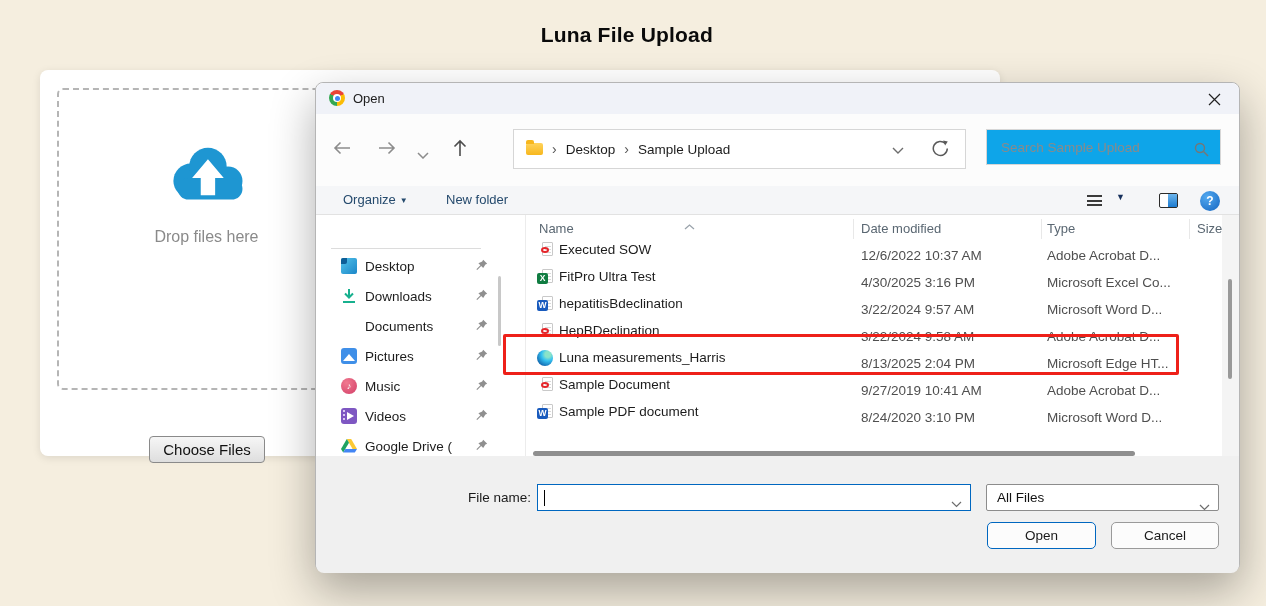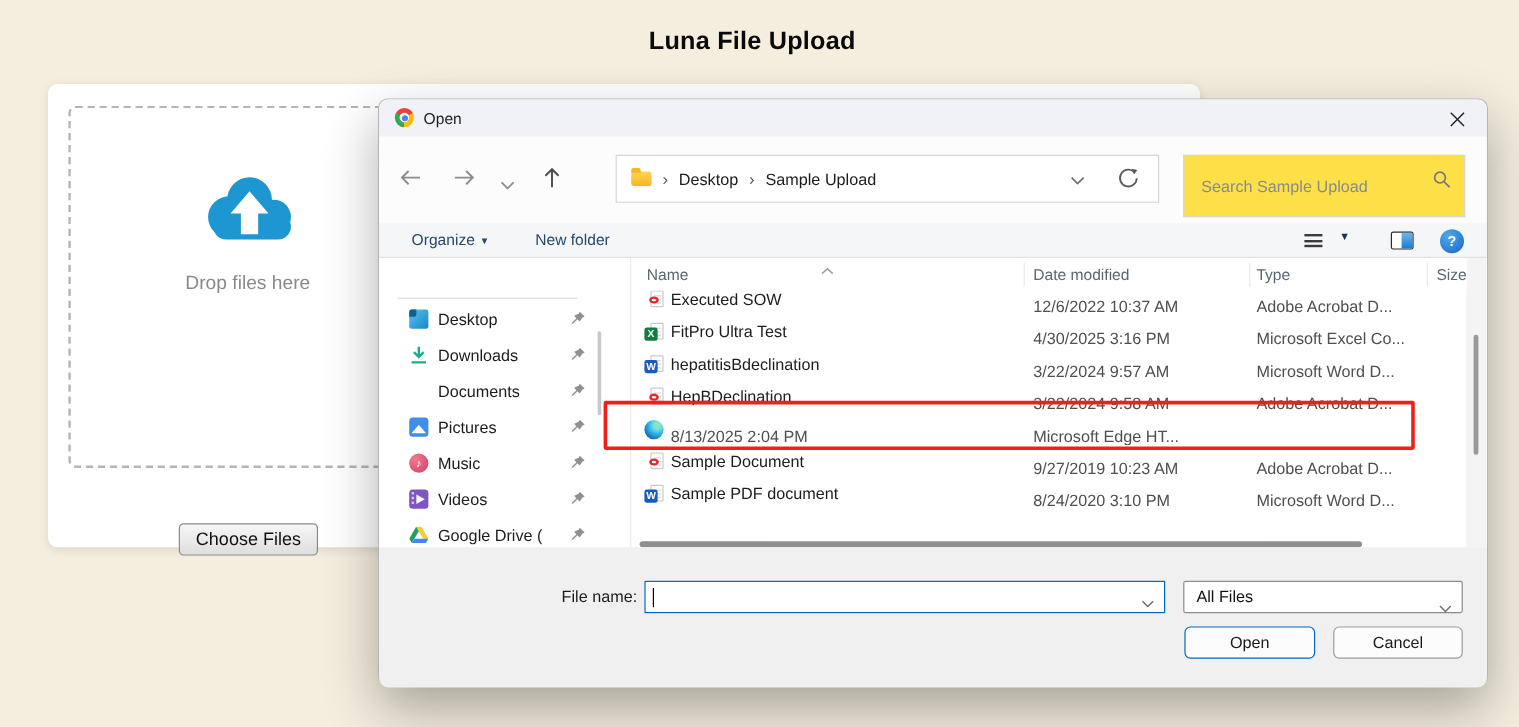--- a/index.html
+++ b/index.html
@@ -41,22 +41,22 @@
   .navicon { position:absolute; top:26px; cursor:pointer; }
   .breadcrumb-bar { position:absolute; left:197px; top:15px; width:453px; height:40px;
     background:#fff; border:1px solid #d6d6d6; display:flex; align-items:center; gap:9px;
     padding-left:12px; font-size:13.5px; color:#1c1c1c; }
   .bc-chev { color:#555; font-size:14px; }
   .folder-glyph { width:17px; height:12px; background:linear-gradient(#ffd35c,#f7b71d);
     border-radius:2px; position:relative; }
   .folder-glyph::before { content:""; position:absolute; left:0; top:-3px; width:8px; height:4px;
     background:#f7b71d; border-radius:2px 2px 0 0; }
   .bc-right { position:absolute; top:12px; cursor:pointer; }
-  .searchbox { position:absolute; left:670px; top:15px; width:235px; height:52px;
-    border:1px solid #d6d6d6; background:#fde047; }
+  .searchbox { position:absolute; left:670px; top:15px; width:235px; height:36px;
+    border:1px solid #d6d6d6; background:#0ea5e9; }
   .searchbox input { position:absolute; left:0; top:0; width:100%; height:100%; border:0; outline:0;
     padding:0 34px 0 14px; font-size:13.5px; color:#333; font-family:inherit; background:transparent; }
   .searchbox input::placeholder { color:#8a8a8a; }
   .search-glyph { position:absolute; right:11px; top:12px; }
 
   .toolbar { position:absolute; left:0; top:103px; right:0; height:29px; background:#f5f6f8;
     border-bottom:1px solid #e2e2e2; font-size:13px; color:#254a6d; }
   .tool-item { position:absolute; top:0; line-height:28px; cursor:pointer; }
   .tb-caret { font-size:8px; vertical-align:1px; margin-left:4px; }
   .listview-icon { position:absolute; left:771px; top:9px; width:15px; height:11px; cursor:pointer;
@@ -370,31 +370,32 @@
             </span>
           <span class="fname">HepBDeclination</span>
           <span class="fdate">3/22/2024 9:58 AM</span>
           <span class="ftype">Adobe Acrobat D...</span>
             <span></span>
         </div>
         <div class="row" style="top:129px">
           <span class="ficon">
               <span class="edge-circle"></span>
             </span>
+          <span class="fname">Luna measurements_Harris</span>
           <span class="fdate">8/13/2025 2:04 PM</span>
           <span class="ftype">Microsoft Edge HT...</span>
             <span></span>
         </div>
         <div class="row" style="top:156px">
           <span class="ficon">
               <span class="page-shape"></span>
               <span class="pdf-mark"></span>
             </span>
           <span class="fname">Sample Document</span>
-          <span class="fdate">9/27/2019 10:23 AM</span>
+          <span class="fdate">9/27/2019 10:41 AM</span>
           <span class="ftype">Adobe Acrobat D...</span>
             <span></span>
         </div>
         <div class="row" style="top:183px">
           <span class="ficon">
               <span class="page-shape"></span>
               <span class="tile word">W</span>
             </span>
           <span class="fname">Sample PDF document</span>
           <span class="fdate">8/24/2020 3:10 PM</span>

